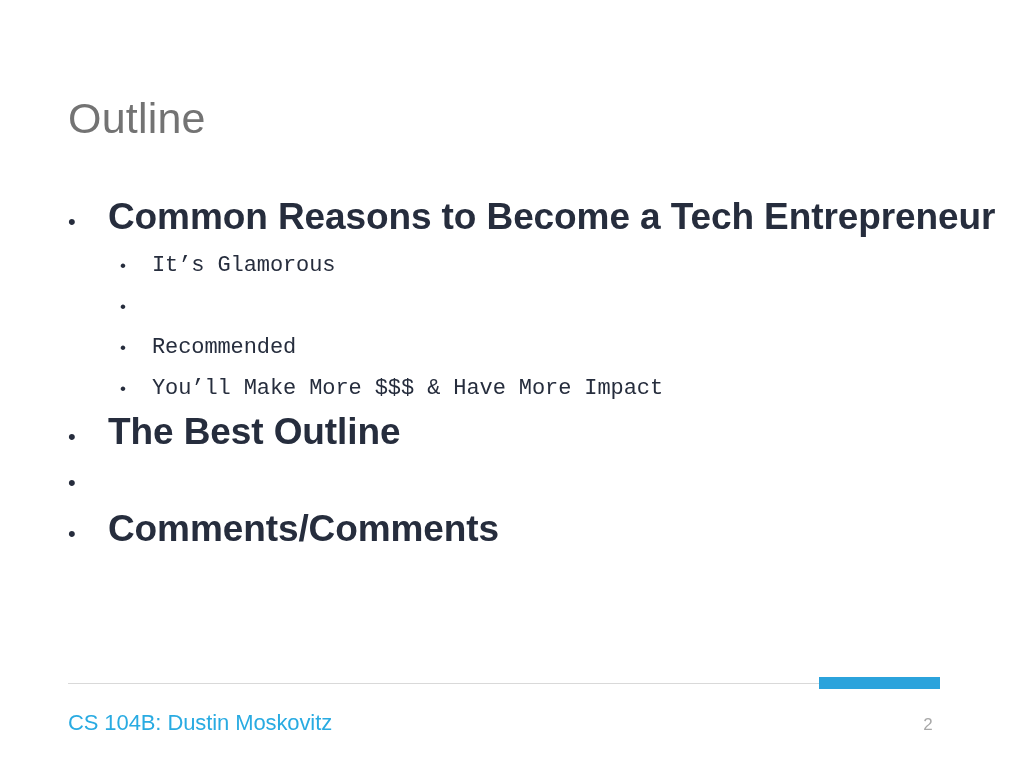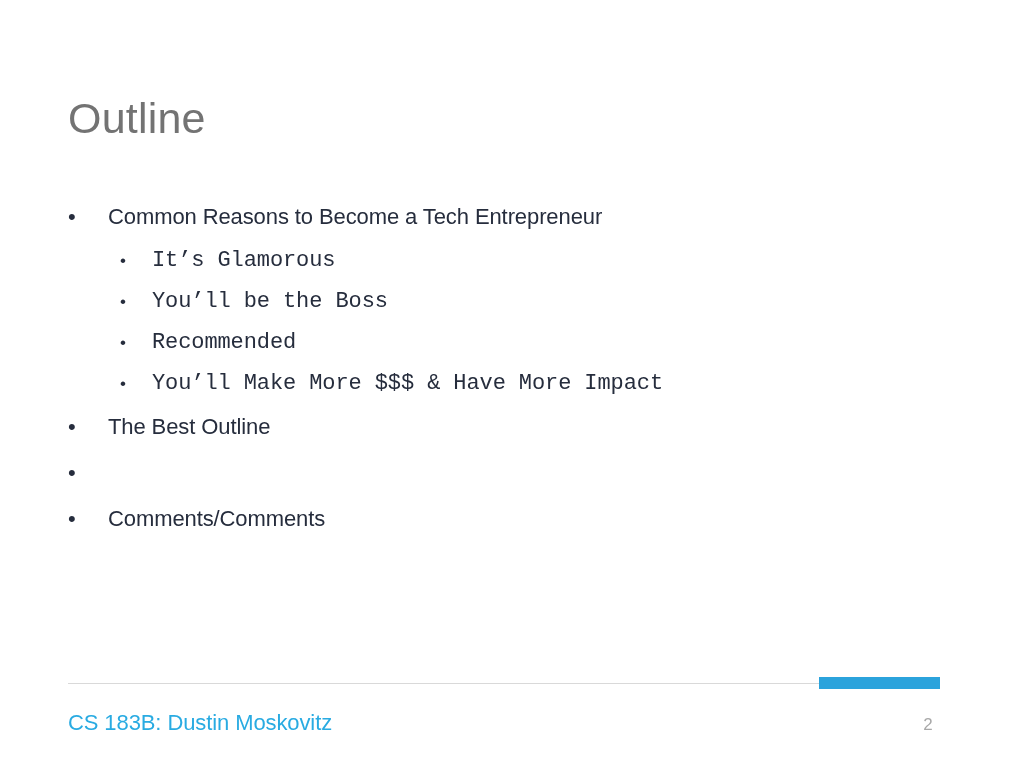--- a/index.html
+++ b/index.html
@@ -53,24 +53,24 @@
     margin-bottom: 8px;
   }
   .lvl1 .marker {
     flex: 0 0 40px;
     font-size: 22px;
     line-height: 38px;
     color: #262d3d;
     text-align: left;
   }
   .lvl1 .btext {
-    font-size: 22px;
+    font-size: 37px;
     line-height: 38px;
     color: #262d3d;
-    font-weight: 400;
+    font-weight: 700;
     letter-spacing: -0.1px;
     white-space: nowrap;
   }
 
   
   .lvl2 {
     padding-left: 52px;
     margin-bottom: 8px;
   }
   .lvl2 .marker {
@@ -149,21 +149,20 @@
       <span class="btext">Common Reasons to Become a Tech Entrepreneur</span>
     </div>
 
     <div class="group-sub">
       <div class="bullet-row lvl2">
         <span class="marker">•</span>
         <span class="btext">It’s Glamorous</span>
       </div>
       <div class="bullet-row lvl2">
         <span class="marker">•</span>
-        <span class="btext">You’ll be the Boss</span>
       </div>
       <div class="bullet-row lvl2">
         <span class="marker">•</span>
         <span class="btext">Recommended</span>
       </div>
       <div class="bullet-row lvl2">
         <span class="marker">•</span>
         <span class="btext">You’ll Make More $$$ &amp; Have More Impact</span>
       </div>
     </div>
@@ -180,17 +179,17 @@
     <div class="bullet-row lvl1">
       <span class="marker">•</span>
       <span class="btext">Comments/Comments</span>
     </div>
 
   </div>
 
   <div class="footer-rule"></div>
   <div class="footer-progress"></div>
 
-  <div class="footer-label">CS 183B: Dustin Moskovitz</div>
+  <div class="footer-label">CS 104B: Dustin Moskovitz</div>
 
   <div class="page-number">2</div>
 
 </div>
 
 </body></html>

